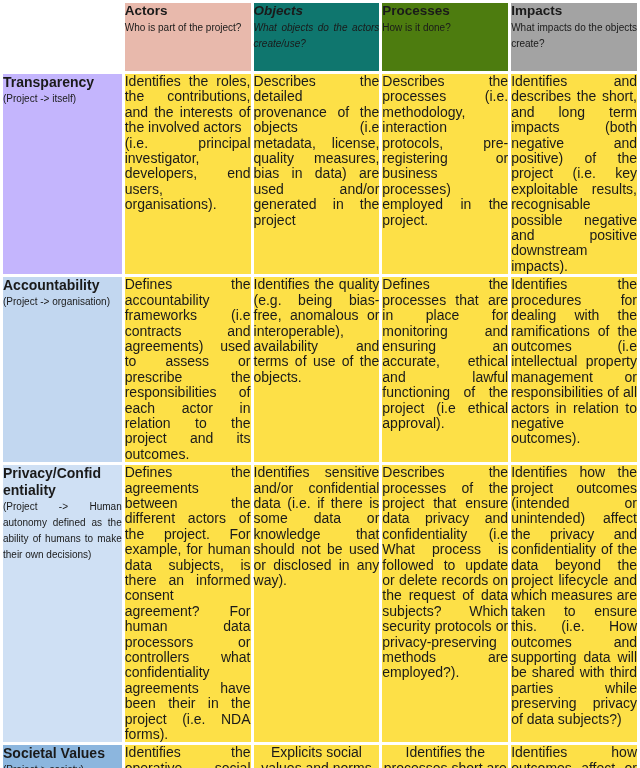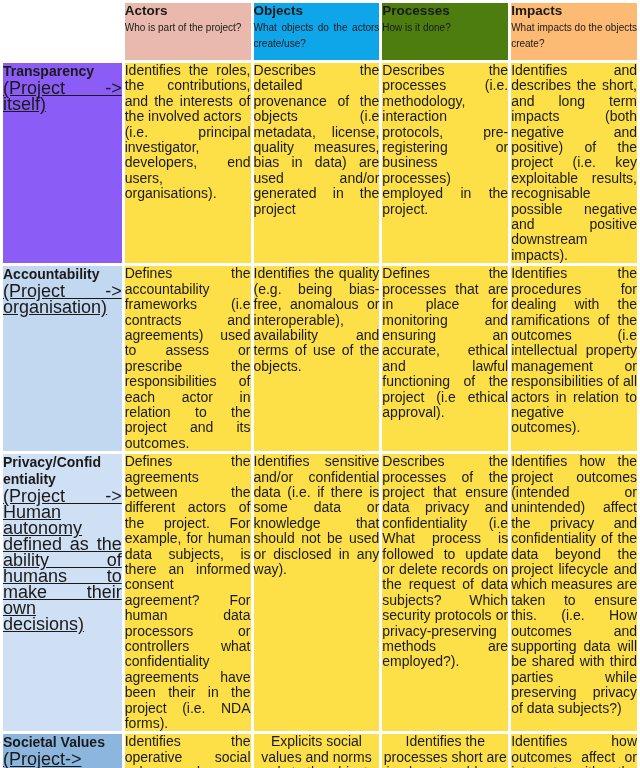--- a/index.html
+++ b/index.html
@@ -49,27 +49,26 @@
     padding: 6px 6px 6px 7px;
     color: #1a1a1a;
   }
   .row-head .rh-title {
     font-weight: bold;
     font-size: 14px;
     line-height: 17px;
     display: block;
   }
   .row-head .rh-sub {
-    font-size: 18px;
+    font-size: 10px;
     line-height: 16px;
     display: block;
     text-align: justify;
     text-align-last: left;
     margin-top: 0px;
-    text-decoration: underline;
   }
   .body-cell {
     background: #fde047;
     padding: 6px 7px 6px 7px;
     font-size: 14px;
     line-height: 15.4px;
     color: #1a1a1a;
   }
   .body-cell p {
     margin: 0;
@@ -80,21 +79,21 @@
   .body-cell.plain p {
     text-align: center;
   }
   
   .c0 { width: 117px; }
   .c1 { width: 124px; }
   .c2 { width: 124px; }
   .c3 { width: 124px; }
   .c4 { width: 124px; }
   
-  .r-head { height: 57px; }
+  .r-head { height: 68px; }
   .r-1 { height: 126px; }
   .r-2 { height: 141px; }
   .r-3 { height: 233px; }
   .r-4 { height: 192px; }
 </style>
 </head>
 <body>
 
 <table id="matrix">
   <colgroup>
@@ -104,36 +103,36 @@
       <col class="c3">
       <col class="c4">
   </colgroup>
   <tbody>
     <tr class="r-head">
       <td class="corner-cell"></td>
       <td class="col-head" style="background: rgb(232, 185, 172);">
         <span class="ch-title">Actors</span>
         <span class="ch-sub">Who is part of the project?</span>
       </td>
-      <td class="col-head" style="background: #0ea5e9;">
+      <td class="col-head" style="background: #0f766e; font-style: italic;">
         <span class="ch-title">Objects</span>
         <span class="ch-sub">What objects do the actors create/use?</span>
       </td>
       <td class="col-head" style="background: #4d7c0f;">
         <span class="ch-title">Processes</span>
         <span class="ch-sub">How is it done?</span>
       </td>
-      <td class="col-head" style="background: #fdba74;">
+      <td class="col-head" style="background: #a3a3a3;">
         <span class="ch-title">Impacts</span>
         <span class="ch-sub">What impacts do the objects create?</span>
       </td>
     </tr>
 
     <tr class="r-1">
-      <td class="row-head" style="background: #8b5cf6;">
+      <td class="row-head" style="background: #c4b5fd;">
         <span class="rh-title">Transparency</span>
         <span class="rh-sub">(Project -&gt; itself)</span>
       </td>
       <td class="body-cell">
           <p>Identifies the roles, the contributions, and the interests of the involved actors
 (i.e. principal investigator, developers, end users, organisations).</p>
         </td>
       <td class="body-cell">
           <p>Describes the detailed provenance of the objects (i.e metadata, license, quality measures, bias in data) are used and/or generated in the project</p>
         </td>

